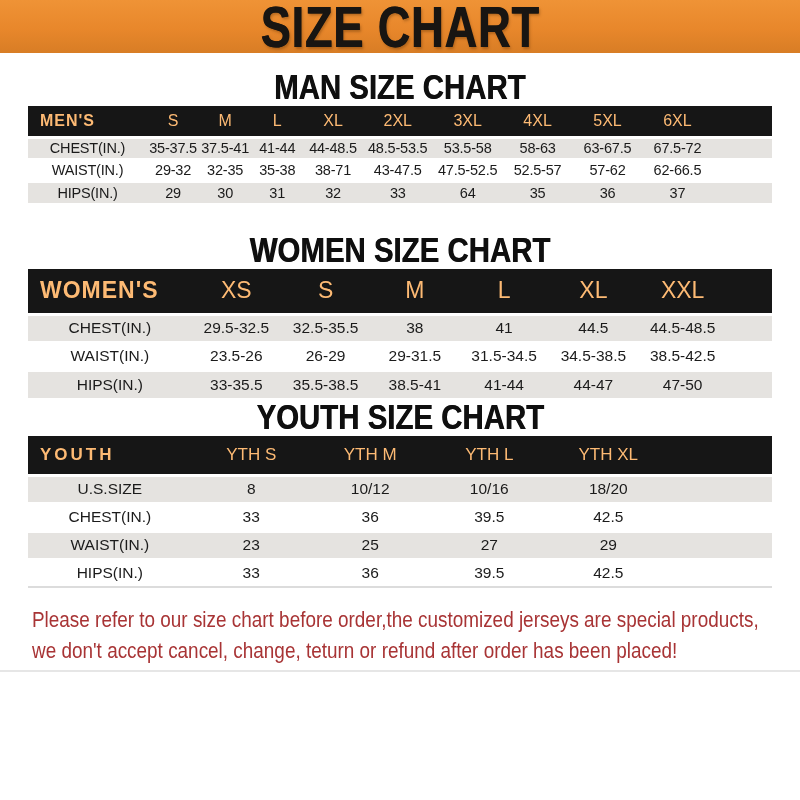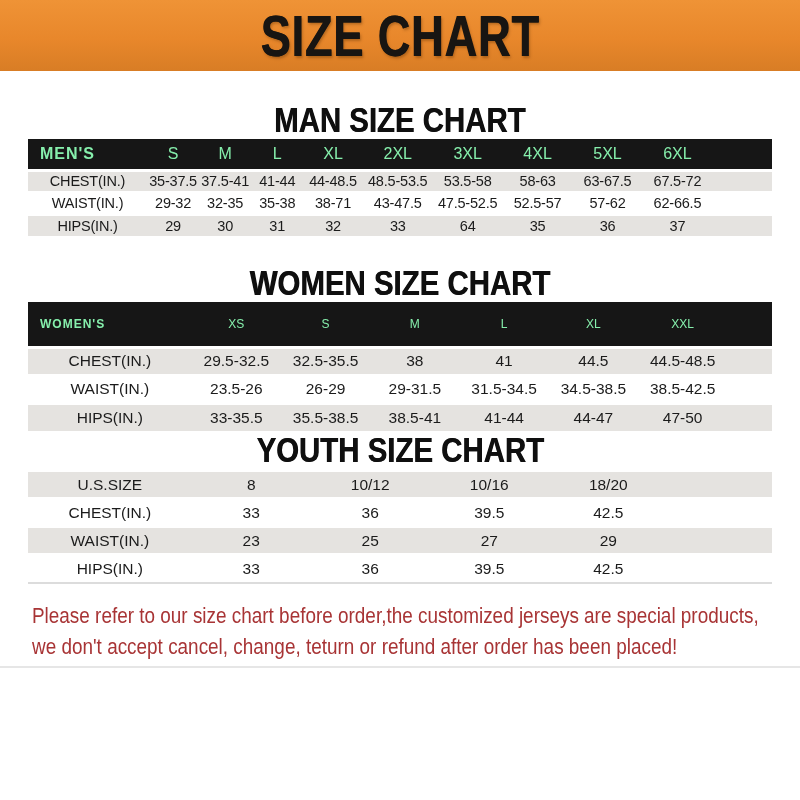--- a/index.html
+++ b/index.html
@@ -5,36 +5,36 @@
   * { box-sizing: border-box; }
   html, body {
     margin: 0; padding: 0;
     width: 800px; height: 800px;
     background: #ffffff;
     overflow: hidden;
     font-family: "Liberation Sans", sans-serif;
   }
   
   .banner {
-    width: 800px; height: 71px;
+    width: 800px; height: 53px;
     background: linear-gradient(#ef9336 0%, #e8872b 55%, #d87d25 100%);
     display: flex; align-items: center; justify-content: center;
   }
   .banner-title {
     display: inline-block;
     font-size: 58px; font-weight: bold;
     letter-spacing: 1px;
     color: #181512;
     transform: scaleX(0.78);
     text-shadow: 0.8px 0 0 #181512, 2px 2px 3px rgba(80,40,0,0.35);
     white-space: nowrap;
   }
   
   .section-heading { text-align: center; line-height: 38px; height: 38px; }
-  .h-man   { margin-top: 30px; }
+  .h-man   { margin-top: 15px; }
   .h-women { margin-top: 28px; }
   .h-youth { }
   .section-heading span {
     display: inline-block;
     font-size: 35px; font-weight: bold;
     color: #0f0f0f;
     transform: scaleX(0.84);
     text-shadow: 0.6px 0 0 #0f0f0f;
     white-space: nowrap;
   }
@@ -44,26 +44,26 @@
     margin: 0 auto;
     border-collapse: collapse;
     table-layout: fixed;
   }
   .t-men   { margin-top: 14px; }
   .t-women { margin-top: 14px; }
   .t-youth { margin-top: 16px; border-bottom: 2px solid #dcdcdc; }
   table.size-table th, table.size-table td { padding: 0; overflow: hidden; white-space: nowrap; }
 
   tr.table-header { background: #161616; }
-  tr.table-header th { color: #86efac; font-weight: normal; text-align: center; }
+  tr.table-header th { color: #fdba74; font-weight: normal; text-align: center; }
   th.corner-label { text-align: left !important; padding-left: 12px !important; font-weight: bold !important; }
 
   .t-men   tr.table-header th { height: 31px; font-size: 16px; }
   .t-men   th.corner-label    { font-size: 22px; letter-spacing: 1px; }
-  .t-women tr.table-header th { height: 45px; font-size: 12px; }
+  .t-women tr.table-header th { height: 45px; font-size: 23px; }
   .t-women th.corner-label    { font-size: 22px; letter-spacing: 1px; }
   .t-youth tr.table-header th { height: 39px; font-size: 17px; }
   .t-youth th.corner-label    { font-size: 22px; letter-spacing: 3px; }
 
   tr.data-row td {
     text-align: center;
     color: #1b1b1b;
     border-top: 3px solid #ffffff;
     background: #ffffff;
   }
@@ -233,20 +233,28 @@
 <table class="size-table t-youth">
   <colgroup>
     <col style="width:22%">
       <col style="width:16%">
       <col style="width:16%">
       <col style="width:16%">
     <col style="width:16%">
       <col style="width:14%">
   </colgroup>
   <tbody>
+      <tr class="table-header">
+    <th class="corner-label">YOUTH</th>
+    <th>YTH S</th>
+    <th>YTH M</th>
+    <th>YTH L</th>
+    <th>YTH XL</th>
+    <th></th>
+  </tr>
   <tr class="data-row row-gray">
     <td class="row-label">U.S.SIZE</td>
     <td>8</td>
     <td>10/12</td>
     <td>10/16</td>
     <td>18/20</td>
     <td></td>
   </tr>
   <tr class="data-row">
     <td class="row-label">CHEST(IN.)</td>

